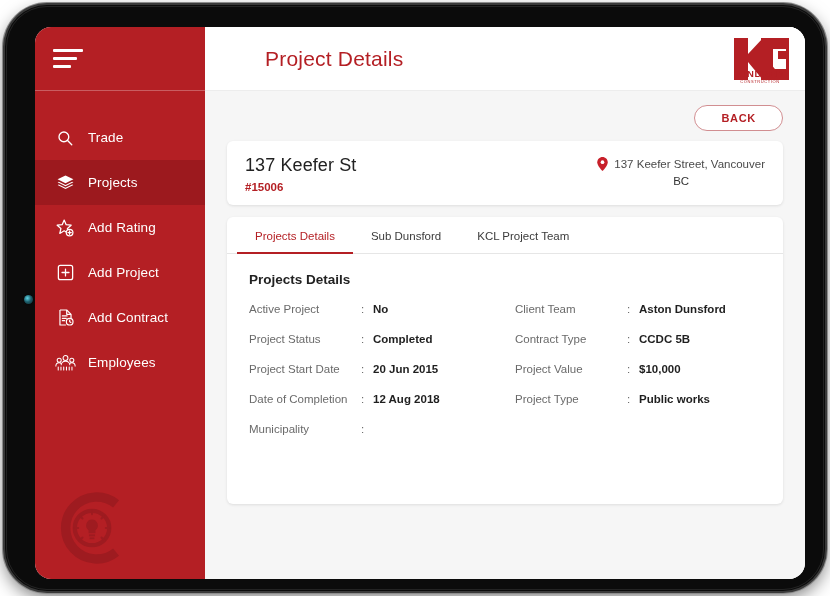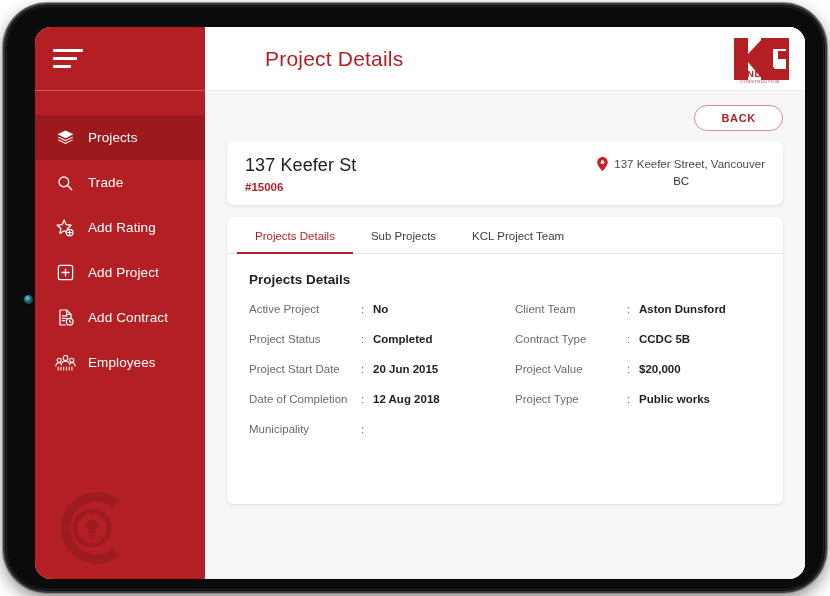--- a/index.html
+++ b/index.html
@@ -338,39 +338,39 @@
       <div id="sidebar-header">
         <div id="hamburger-icon">
           <span></span>
           <span></span>
           <span></span>
         </div>
       </div>
 
       <nav id="sidebar-nav">
 
+        <div class="nav-item">
+          <span class="nav-icon">
+            <svg width="18" height="18" viewBox="0 0 24 24" fill="none" stroke="#ffffff" stroke-width="1.8">
+              <circle cx="10.5" cy="10.5" r="6.5"></circle>
+              <line x1="15.4" y1="15.4" x2="21" y2="21" stroke-linecap="round"></line>
+            </svg>
+          </span>
+          <span class="nav-label">Trade</span>
+        </div>
+
         <div class="nav-item active">
           <span class="nav-icon">
             <svg width="19" height="19" viewBox="0 0 24 24" fill="#ffffff">
               <path d="M12 3 L22 8 L12 13 L2 8 Z"></path>
               <path d="M12 15.2 L3.6 11 L2 11.8 L12 16.8 L22 11.8 L20.4 11 Z"></path>
               <path d="M12 18.6 L3.6 14.4 L2 15.2 L12 20.2 L22 15.2 L20.4 14.4 Z"></path>
             </svg>
           </span>
           <span class="nav-label">Projects</span>
-        </div>
-
-        <div class="nav-item">
-          <span class="nav-icon">
-            <svg width="18" height="18" viewBox="0 0 24 24" fill="none" stroke="#ffffff" stroke-width="1.8">
-              <circle cx="10.5" cy="10.5" r="6.5"></circle>
-              <line x1="15.4" y1="15.4" x2="21" y2="21" stroke-linecap="round"></line>
-            </svg>
-          </span>
-          <span class="nav-label">Trade</span>
         </div>
 
         <div class="nav-item">
           <span class="nav-icon">
             <svg width="20" height="20" viewBox="0 0 24 24" fill="none" stroke="#ffffff" stroke-width="1.5" stroke-linejoin="round">
               <path d="M11 2.5 L13.4 8 L19.4 8.6 L14.9 12.6 L16.2 18.5 L11 15.4 L5.8 18.5 L7.1 12.6 L2.6 8.6 L8.6 8 Z"></path>
               <circle cx="17.5" cy="17.5" r="4" fill="#b41f24"></circle>
               <line x1="17.5" y1="15.5" x2="17.5" y2="19.5" stroke-linecap="round"></line>
               <line x1="15.5" y1="17.5" x2="19.5" y2="17.5" stroke-linecap="round"></line>
             </svg>
@@ -485,21 +485,21 @@
               <span>137 Keefer Street, Vancouver</span>
             </div>
             <div id="project-address-line2">BC</div>
           </div>
         </section>
 
         <section id="details-card" class="card">
 
           <div id="tabs">
             <div class="tab active">Projects Details</div>
-            <div class="tab">Sub Projects</div>
+            <div class="tab">Sub Dunsford</div>
             <div class="tab">KCL Project Team</div>
           </div>
 
           <div id="details-body">
             <div id="details-heading">Projects Details</div>
 
             <div id="details-grid">
 
               <div>
                 <div class="detail-row">
@@ -536,21 +536,21 @@
                   <span class="detail-value">Aston Dunsford</span>
                 </div>
                 <div class="detail-row">
                   <span class="detail-label">Contract Type</span>
                   <span class="detail-colon">:</span>
                   <span class="detail-value">CCDC 5B</span>
                 </div>
                 <div class="detail-row">
                   <span class="detail-label">Project Value</span>
                   <span class="detail-colon">:</span>
-                  <span class="detail-value">$20,000</span>
+                  <span class="detail-value">$10,000</span>
                 </div>
                 <div class="detail-row">
                   <span class="detail-label">Project Type</span>
                   <span class="detail-colon">:</span>
                   <span class="detail-value">Public works</span>
                 </div>
               </div>
 
             </div>
           </div>

